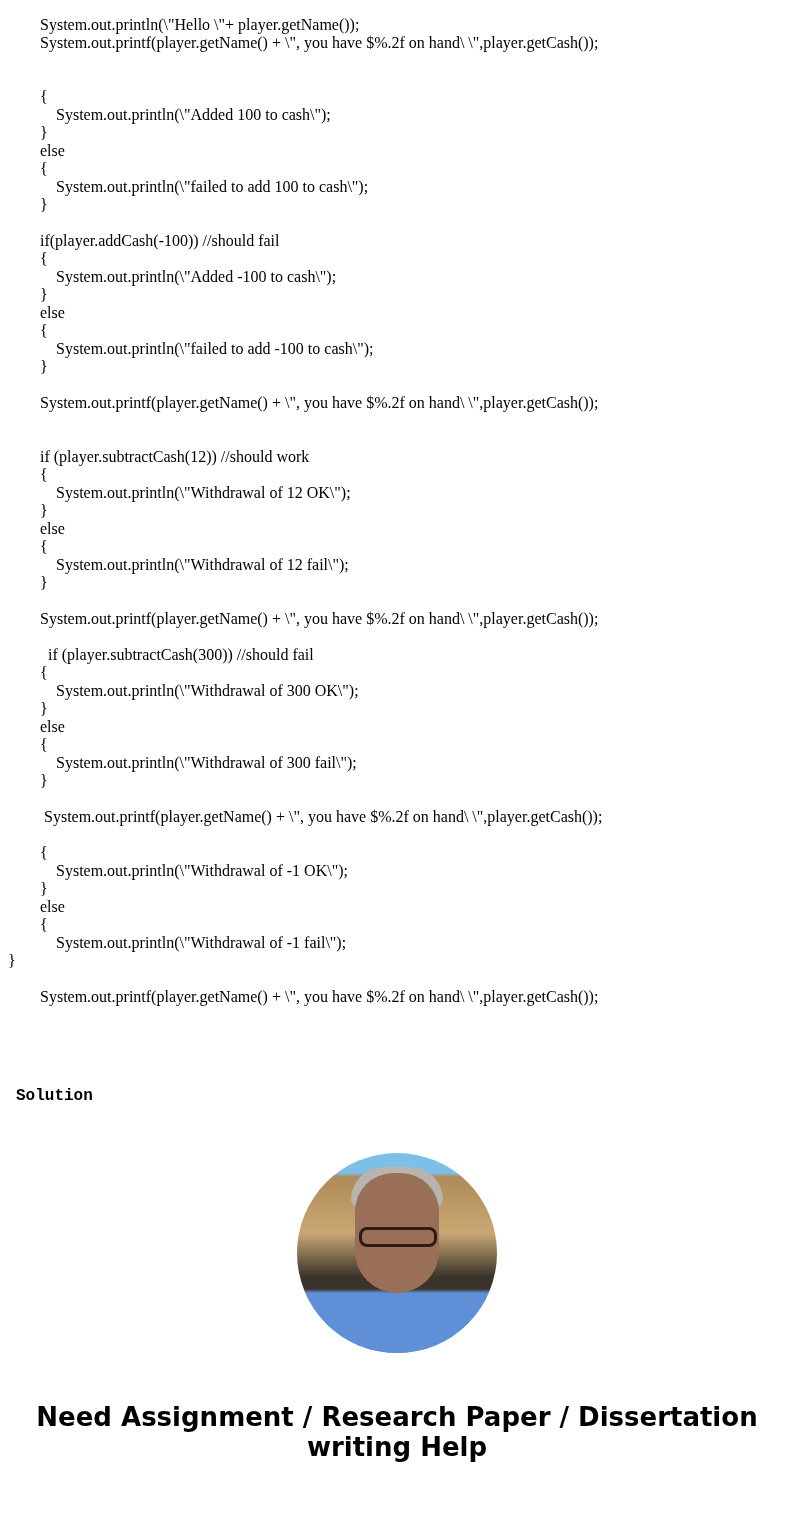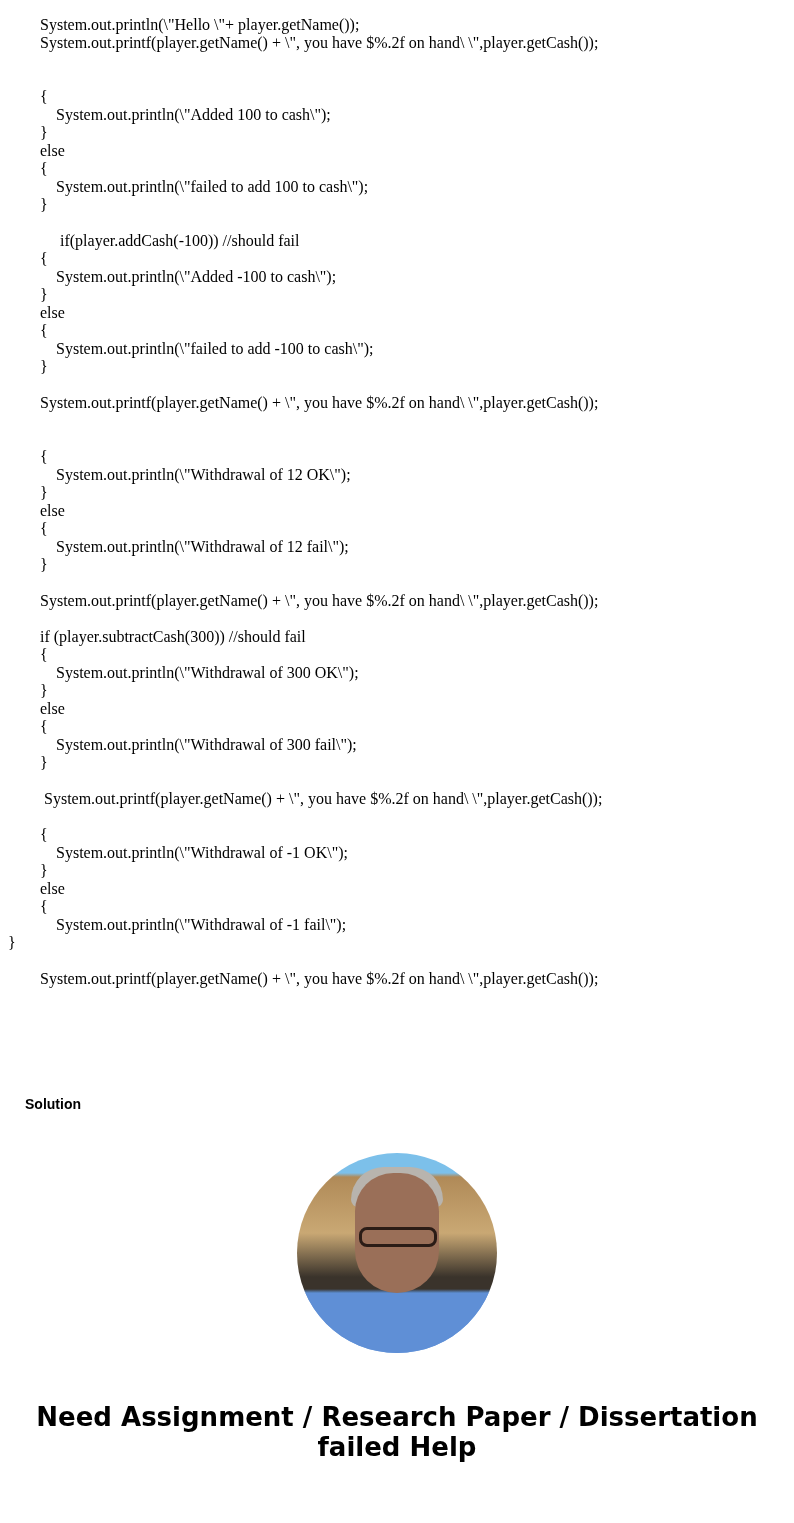--- a/index.html
+++ b/index.html
@@ -1,21 +1,21 @@
 <!DOCTYPE html>
 <html><head>
 <meta charset="utf-8">
 <style>
   html, body { margin: 0; padding: 0; background: #ffffff; }
   body { width: 794px; height: 1523px; position: relative; overflow: hidden; color: #000; }
   .code { position: absolute; left: 0; top: 16px; width: 794px;
     font-family: "Liberation Serif", serif; font-size: 16px; line-height: 18px; }
   .line { height: 18px; white-space: pre; }
-  .heading { position: absolute; left: 8px; top: 1079px; margin: 17px;
-    font-family: Liberation Sans, sans-serif; font-size: 14px; font-weight: bold; }
+  .heading { position: absolute; left: 8px; top: 1079px; margin: 8px;
+    font-family: Liberation Mono, monospace; font-size: 16px; font-weight: bold; }
   .clipped { position: absolute; left: 8px; top: 1114px; width: 780px; height: 10px; overflow: hidden; }
   .clipped span { display: block; font-family: "Liberation Serif", serif; font-size: 16px; line-height: 18px; white-space: pre; color:#000; }
   .avatar { position: absolute; left: 297px; top: 1153px; width: 200px; height: 200px; border-radius: 50%; overflow: hidden;
     background: linear-gradient(180deg, #7cc0ea 0%, #7cc0ea 10%, #b08a58 12%, #c9a874 40%, #3a332b 62%, #3a332b 68%, #5c8fd4 70%, #6a9ee0 100%); }
   .avatar .face { position: absolute; left: 58px; top: 20px; width: 84px; height: 120px; border-radius: 42px 42px 46px 46px; background: #9a6f58; }
   .avatar .hair { position: absolute; left: 54px; top: 14px; width: 92px; height: 40px; border-radius: 46px 46px 10px 10px; background: #b8b4ae; }
   .avatar .glasses { position: absolute; left: 62px; top: 74px; width: 78px; height: 20px; border: 3px solid #2b1c16; border-radius: 8px; box-sizing: border-box; }
   .avatar .shirt { position: absolute; left: 0; top: 140px; width: 200px; height: 60px; background: #5f8fd6; }
   .promo { position: absolute; left: 0; top: 1402px; width: 794px; text-align: center;
     font-family: "DejaVu Sans", sans-serif; font-weight: bold; font-size: 26px; line-height: 30px; }
@@ -30,43 +30,44 @@
     <div class="line" style="padding-left: 40px;"></div>
     <div class="line" style="padding-left: 40px;"></div>
     <div class="line" style="padding-left: 40px;">{</div>
     <div class="line" style="padding-left: 56px;">System.out.println(\"Added 100 to cash\");</div>
     <div class="line" style="padding-left: 40px;">}</div>
     <div class="line" style="padding-left: 40px;">else</div>
     <div class="line" style="padding-left: 40px;">{</div>
     <div class="line" style="padding-left: 56px;">System.out.println(\"failed to add 100 to cash\");</div>
     <div class="line" style="padding-left: 40px;">}</div>
     <div class="line" style="padding-left: 40px;"></div>
-    <div class="line" style="padding-left: 60px;">if(player.addCash(-100)) //should fail</div>
+    <div class="line" style="padding-left: 40px;">if(player.addCash(-100)) //should fail</div>
     <div class="line" style="padding-left: 40px;">{</div>
     <div class="line" style="padding-left: 56px;">System.out.println(\"Added -100 to cash\");</div>
     <div class="line" style="padding-left: 40px;">}</div>
     <div class="line" style="padding-left: 40px;">else</div>
     <div class="line" style="padding-left: 40px;">{</div>
     <div class="line" style="padding-left: 56px;">System.out.println(\"failed to add -100 to cash\");</div>
     <div class="line" style="padding-left: 40px;">}</div>
     <div class="line" style="padding-left: 40px;"></div>
     <div class="line" style="padding-left: 40px;">System.out.printf(player.getName() + \", you have $%.2f on hand\ \",player.getCash());</div>
     <div class="line" style="padding-left: 40px;"></div>
     <div class="line" style="padding-left: 40px;"></div>
+    <div class="line" style="padding-left: 40px;">if (player.subtractCash(12)) //should work</div>
     <div class="line" style="padding-left: 40px;">{</div>
     <div class="line" style="padding-left: 56px;">System.out.println(\"Withdrawal of 12 OK\");</div>
     <div class="line" style="padding-left: 40px;">}</div>
     <div class="line" style="padding-left: 40px;">else</div>
     <div class="line" style="padding-left: 40px;">{</div>
     <div class="line" style="padding-left: 56px;">System.out.println(\"Withdrawal of 12 fail\");</div>
     <div class="line" style="padding-left: 40px;">}</div>
     <div class="line" style="padding-left: 40px;"></div>
     <div class="line" style="padding-left: 40px;">System.out.printf(player.getName() + \", you have $%.2f on hand\ \",player.getCash());</div>
     <div class="line" style="padding-left: 40px;"></div>
-    <div class="line" style="padding-left: 40px;">if (player.subtractCash(300)) //should fail</div>
+    <div class="line" style="padding-left: 40px; margin-left: 8px;">if (player.subtractCash(300)) //should fail</div>
     <div class="line" style="padding-left: 40px;">{</div>
     <div class="line" style="padding-left: 56px;">System.out.println(\"Withdrawal of 300 OK\");</div>
     <div class="line" style="padding-left: 40px;">}</div>
     <div class="line" style="padding-left: 40px;">else</div>
     <div class="line" style="padding-left: 40px;">{</div>
     <div class="line" style="padding-left: 56px;">System.out.println(\"Withdrawal of 300 fail\");</div>
     <div class="line" style="padding-left: 40px;">}</div>
     <div class="line" style="padding-left: 40px;"></div>
     <div class="line" style="padding-left: 44px;">System.out.printf(player.getName() + \", you have $%.2f on hand\ \",player.getCash());</div>
     <div class="line" style="padding-left: 40px;"></div>
@@ -89,14 +90,14 @@
 
 <div class="avatar" title="Portrait photo">
   <div class="hair"></div>
   <div class="face"></div>
   <div class="glasses"></div>
   <div class="shirt"></div>
 </div>
 
 <div class="promo">
   <div>Need Assignment / Research Paper / Dissertation</div>
-  <div>failed Help</div>
+  <div>writing Help</div>
 </div>
 
 </body></html>

